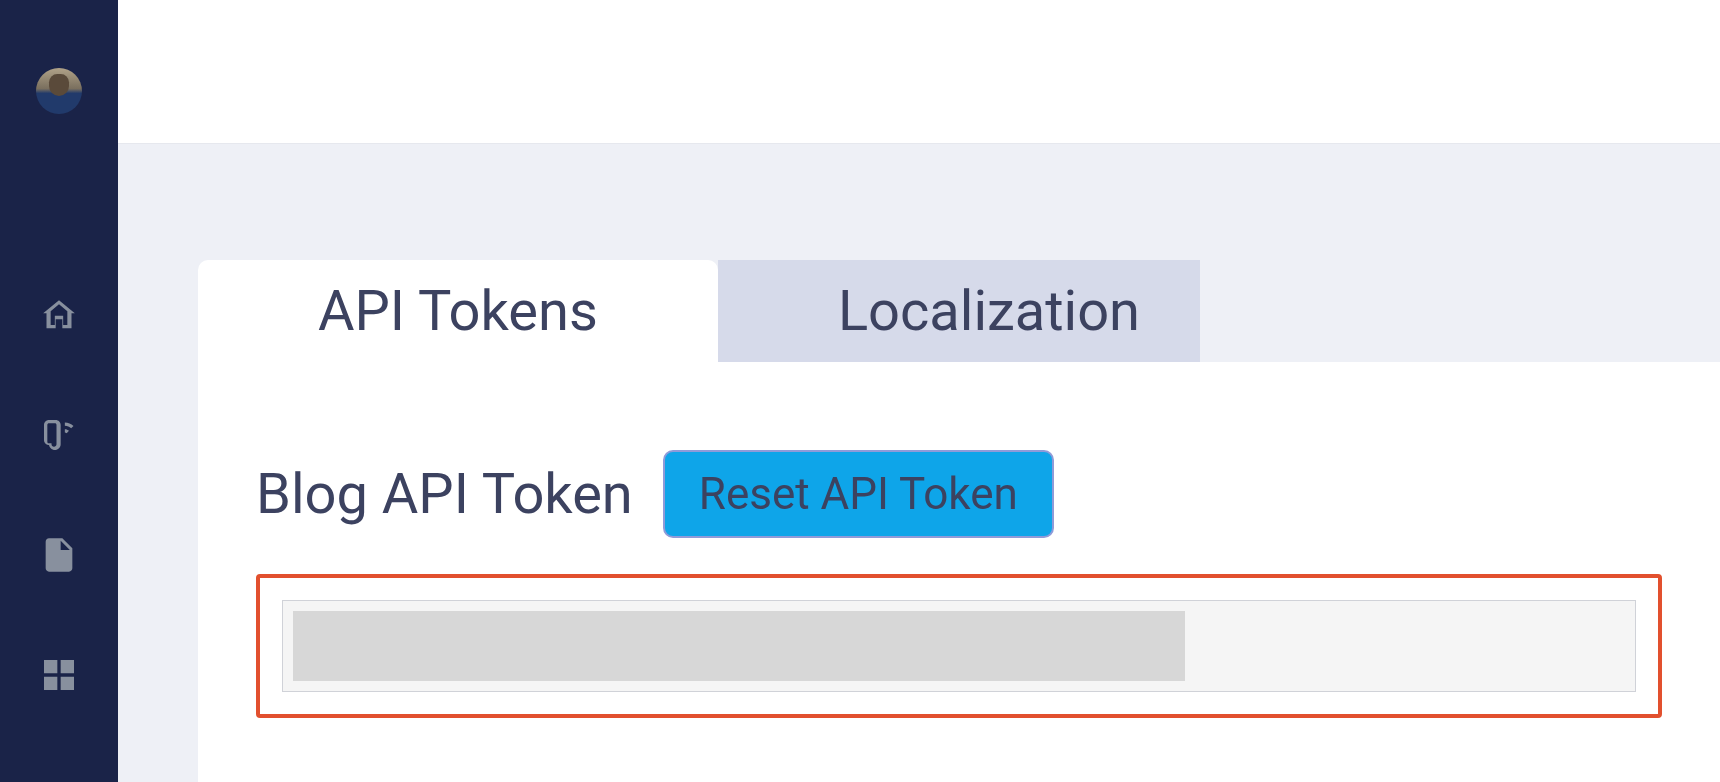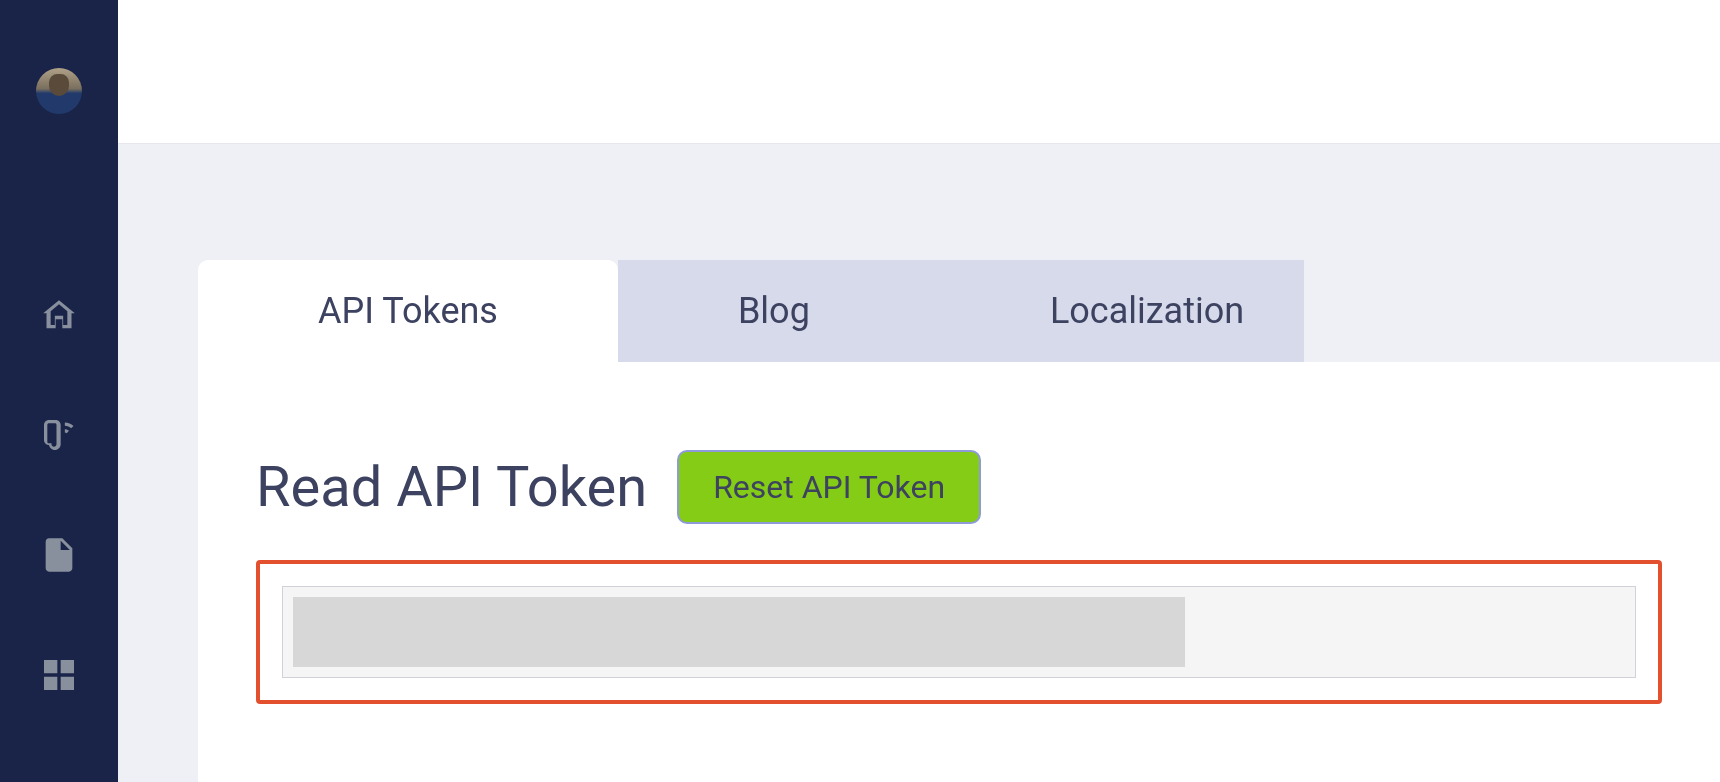--- a/index.html
+++ b/index.html
@@ -59,21 +59,21 @@
     position: relative;
   }
   .tabs {
     display: flex;
     height: 102px;
     margin-left: 80px;
   }
   .tab {
     padding: 0 120px;
     display: flex; align-items: center; justify-content: center;
-    font-size: 36px;
+    font-size: 56px;
     color: #3c4260;
     background: #d6daea;
     cursor: pointer;
     white-space: nowrap;
   }
   .tab.active {
     background: #ffffff;
     border-radius: 10px 10px 0 0;
   }
   .tab:not(.active) { border-right: 0; }
@@ -90,23 +90,23 @@
     align-items: center;
     gap: 30px;
   }
   .heading {
     font-size: 56px;
     font-weight: 400;
     color: #3c4260;
   }
   .reset-btn {
     border: 2px solid #8f9bd9;
-    background: #84cc16;
+    background: #0ea5e9;
     color: #3c4260;
-    font-size: 32px;
+    font-size: 44px;
     padding: 16px 34px;
     border-radius: 10px;
     cursor: pointer;
     font-family: inherit;
   }
   .token-wrapper {
     margin-top: 36px;
     border: 4px solid #e2502e;
     border-radius: 4px;
     padding: 22px;
@@ -163,31 +163,28 @@
 
 <div class="main">
   <div class="topbar"></div>
 
   <div class="content-bg">
 
     <div class="tabs">
       <div class="tab active">
         <span>API Tokens</span>
       </div>
-      <div class="tab">
-        <span>Blog</span>
-      </div>
       <div class="tab" style="padding-right:60px;">
         <span>Localization</span>
       </div>
     </div>
 
     <div class="panel">
       <div class="heading-row">
-        <h2 class="heading">Read API Token</h2>
+        <h2 class="heading">Blog API Token</h2>
         <button class="reset-btn">Reset API Token</button>
       </div>
 
       <div class="token-wrapper">
         <div class="token-outer">
           <div class="token-inner"></div>
         </div>
       </div>
     </div>
 

